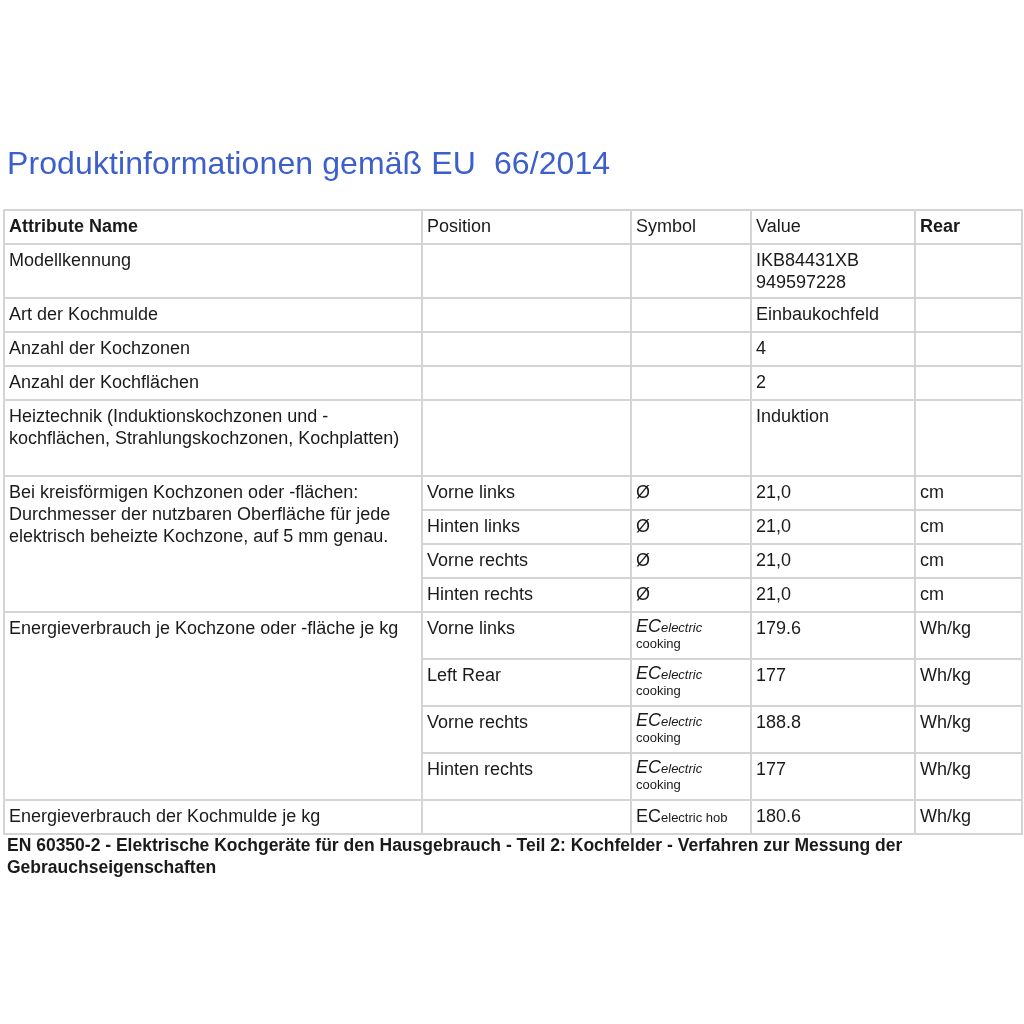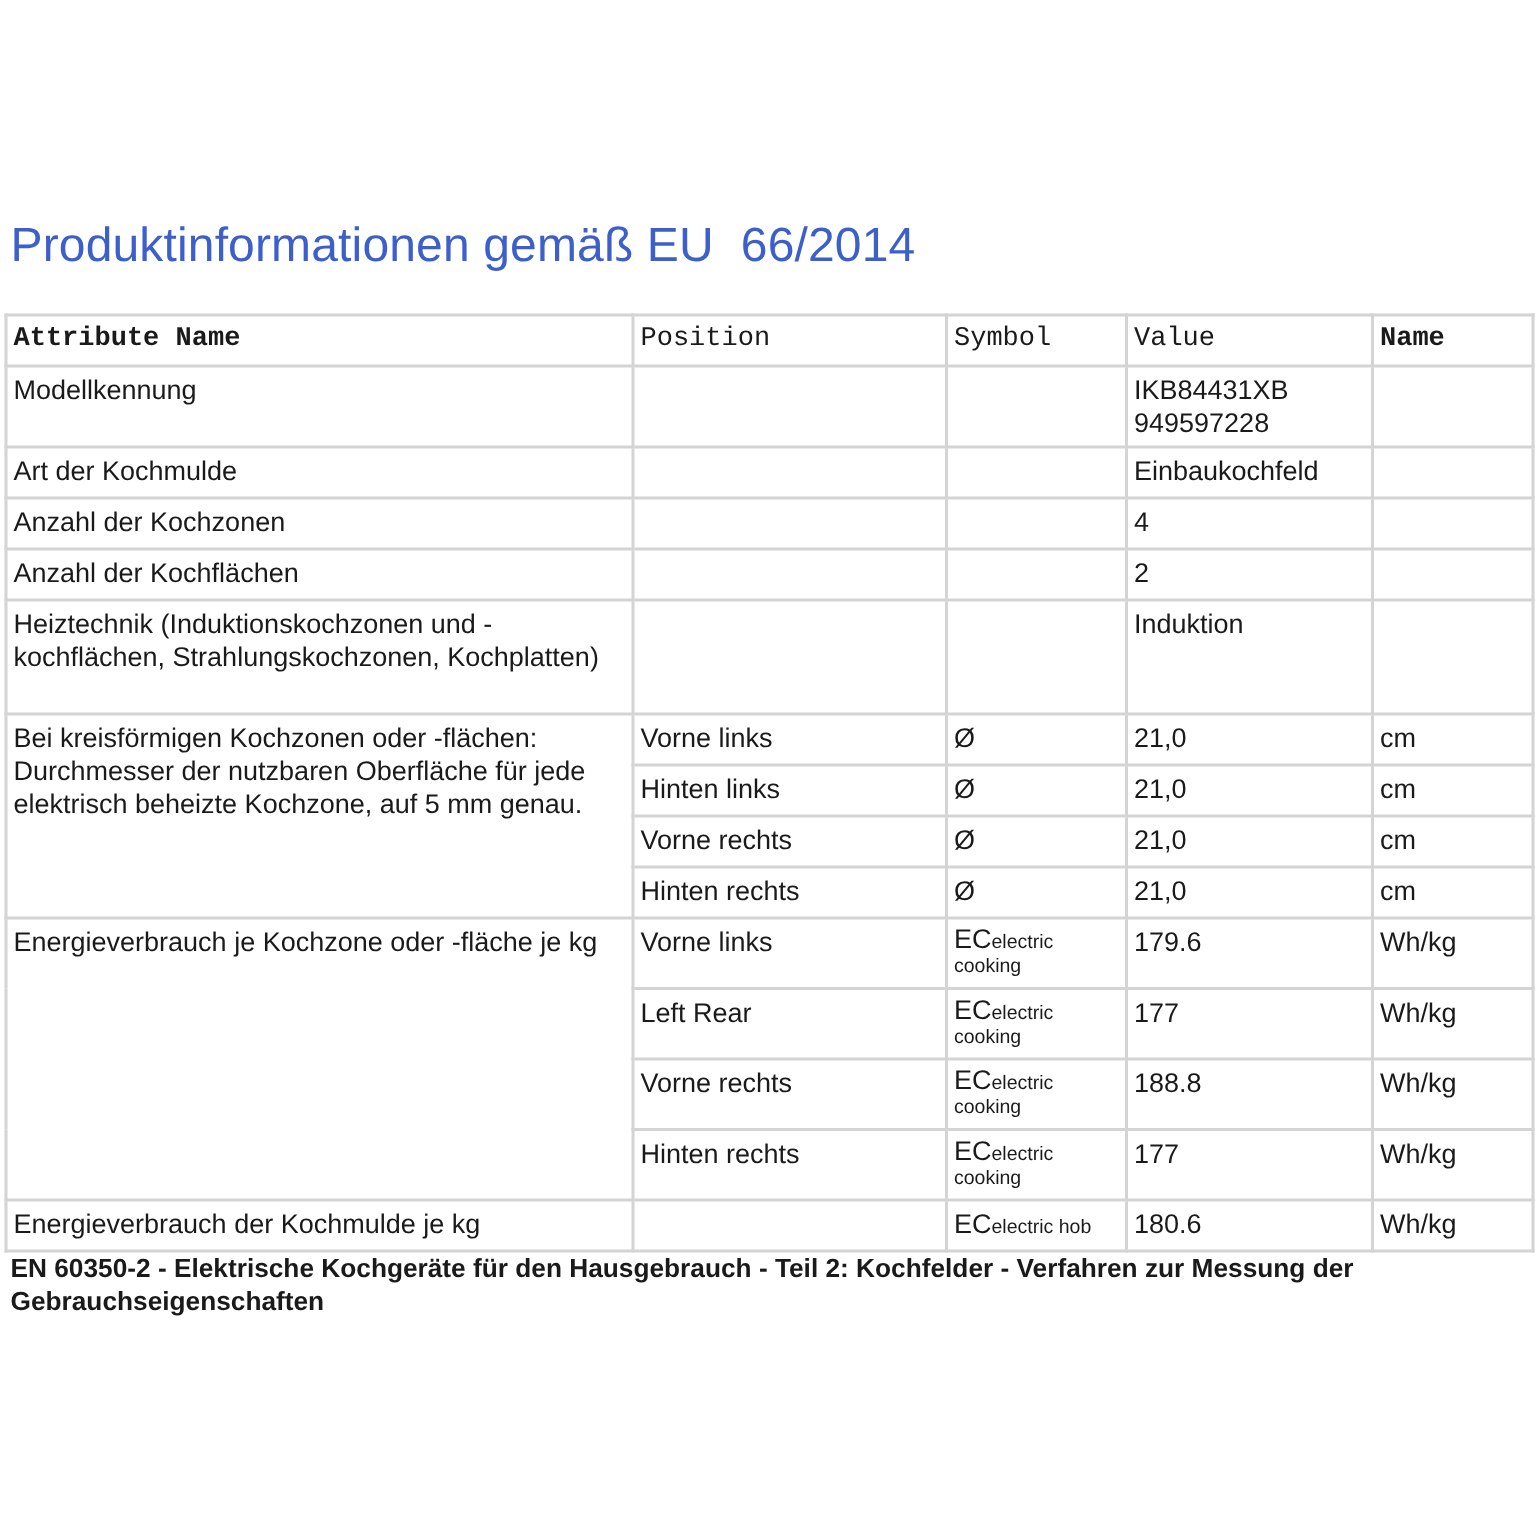--- a/index.html
+++ b/index.html
@@ -36,39 +36,38 @@
     }
     table.info td, table.info th {
       border: 2px solid #d4d4d4;
       padding: 4px 4px 3px 4px;
       vertical-align: top;
       text-align: left;
     }
     table.info th {
       font-weight: bold;
       height: 25px;
-      font-family: Liberation Mono, monospace;
     }
     table.info th.plain {
       font-weight: normal;
       margin-left: 22px;
     }
     col.c-attr { width: 418px; }
     col.c-pos { width: 209px; }
     col.c-sym { width: 120px; }
     col.c-val { width: 164px; }
     col.c-unit { width: 107px; }
     tr.r1 td { height: 45px; }
     tr.rstd td { height: 25px; margin-left: 28px; }
     tr.r3line td { height: 67px; }
     tr.rdiam td { height: 25px; }
     tr.renergy td { height: 38px; }
     .sym-main { font-size: 18px; }
     .sym-sub { font-size: 13px; line-height: 15px; }
-    .sym-wrap { line-height: 19px; }
+    .sym-wrap { line-height: 19px; font-style: italic; }
     .footer {
       position: absolute;
       left: 7px;
       top: 834px;
       width: 1010px;
       font-size: 17.5px;
       line-height: 22px;
       font-weight: bold;
       color: #1a1a1a;
     }
@@ -85,21 +84,21 @@
       <col class="c-sym">
       <col class="c-val">
       <col class="c-unit">
   </colgroup>
   <thead>
     <tr>
       <th>Attribute Name</th>
       <th class="plain">Position</th>
       <th class="plain">Symbol</th>
       <th class="plain">Value</th>
-      <th>Name</th>
+      <th>Rear</th>
     </tr>
   </thead>
   <tbody>
 
     <tr class="r1">
       <td>Modellkennung</td>
       <td></td>
       <td></td>
       <td>
         <div>IKB84431XB</div>

